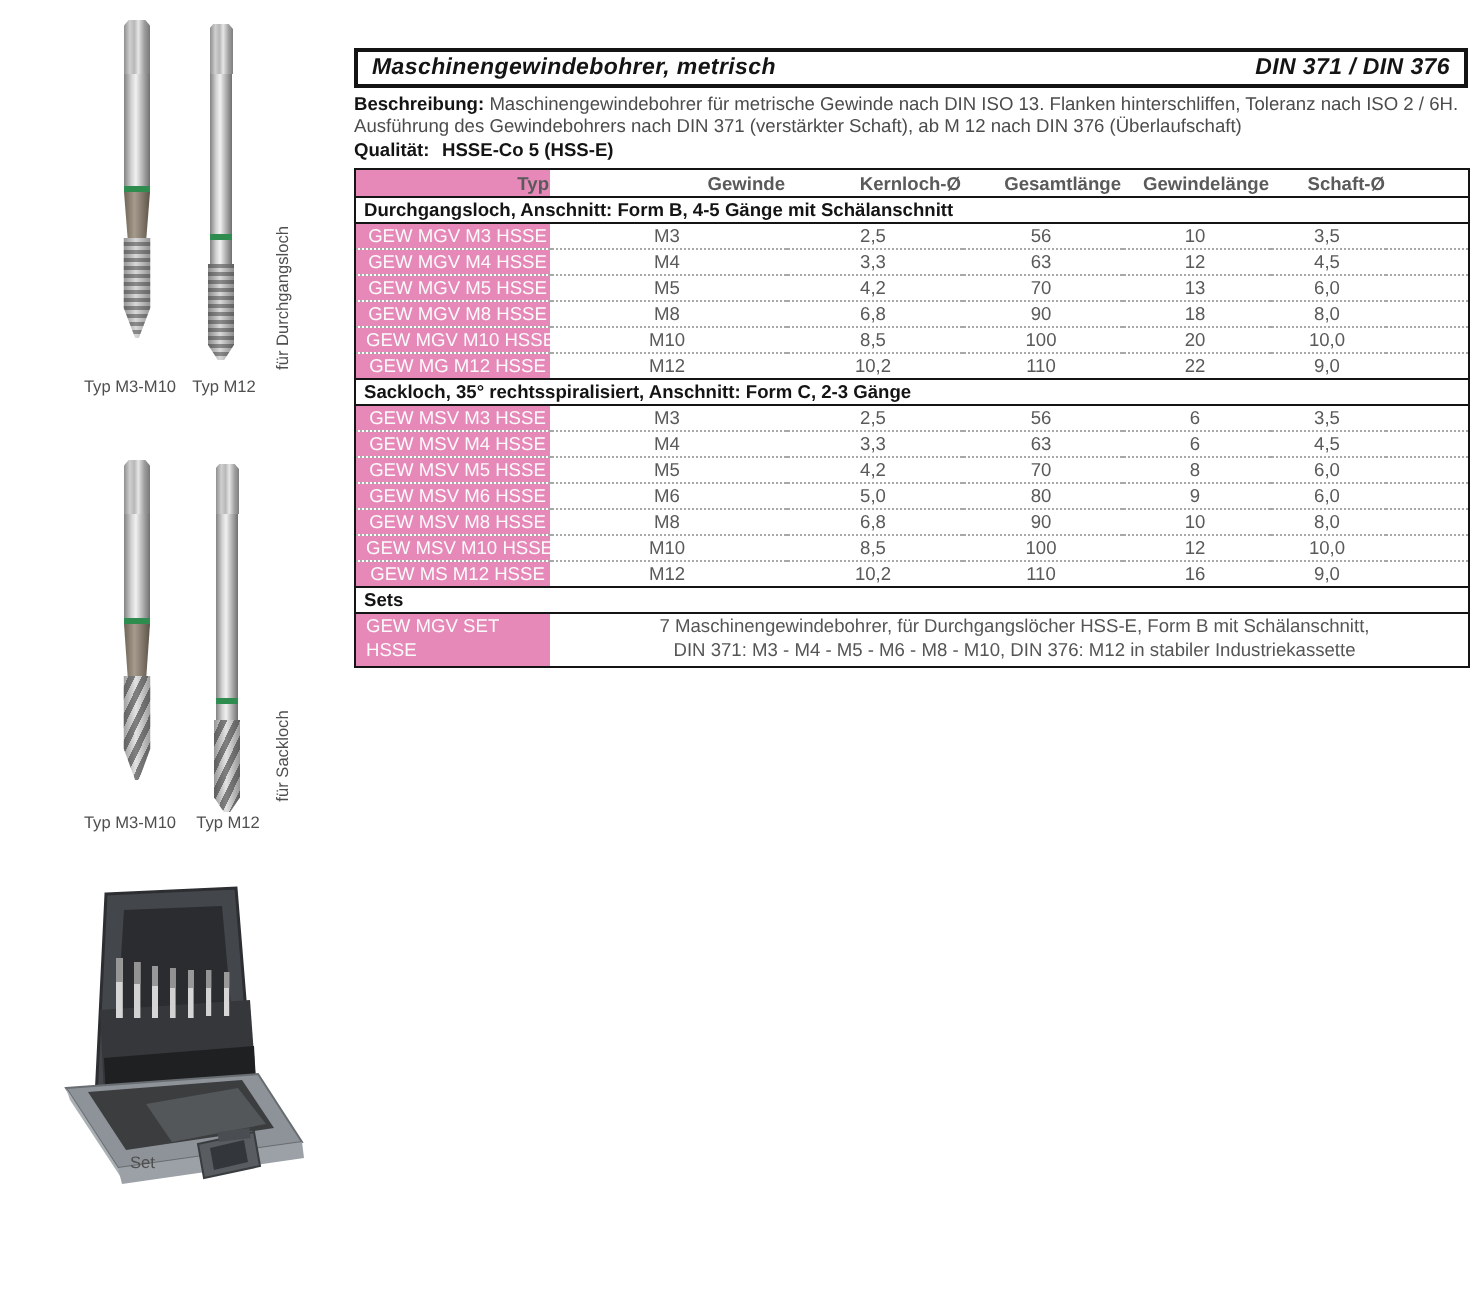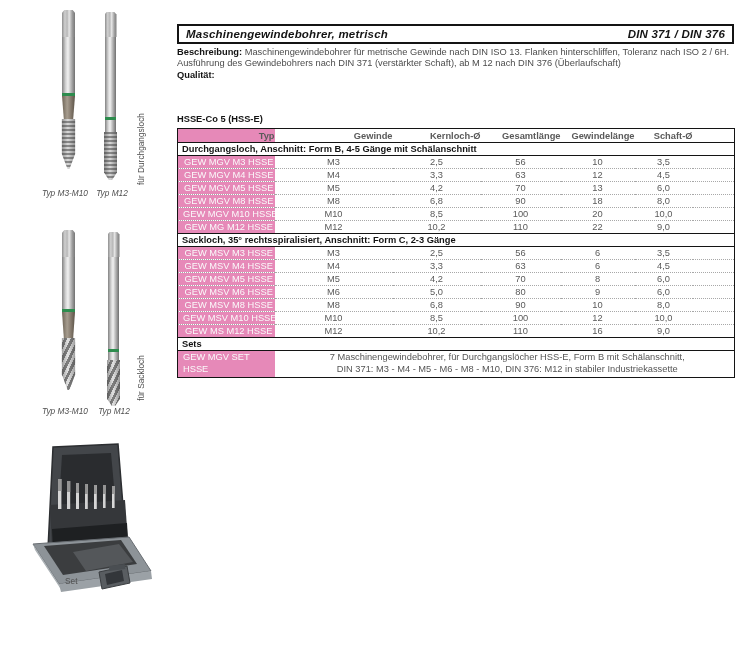--- a/index.html
+++ b/index.html
@@ -18,21 +18,21 @@
   
   .right-col{position:absolute;left:177px;top:2px;width:557px;margin-top:22px;}
   .title-bar{
     border:2px solid var(--ink);height:14px;display:flex;align-items:center;
     justify-content:space-between;padding:1px 7px;
     font-size:11.5px;font-weight:bold;font-style:italic;color:var(--ink);
     letter-spacing:.2px;
   }
   .desc{margin-top:3px;font-size:9.3px;line-height:11.4px;color:#4c4c4c;}
   .desc .lbl{font-weight:bold;color:var(--ink);}
-  .quality{display:flex;font-size:9.3px;line-height:11.4px;color:#4c4c4c;flex-direction:column;}
+  .quality{display:flex;font-size:9.3px;line-height:11.4px;color:#4c4c4c;}
   .quality .lbl{width:44px;flex:0 0 44px;font-weight:bold;color:var(--ink);}
   .quality .val{font-weight:bold;color:var(--ink);}
 
   
   table.spec{
     border-collapse:collapse;table-layout:fixed;width:557px;margin-top:3px;
     font-size:9.3px;color:var(--gray-text);border:1.5px solid var(--ink);
   }
   table.spec th{
     font-weight:bold;height:13px;text-align:right;color:#5a5a5a;
@@ -76,21 +76,21 @@
       repeating-linear-gradient(0deg,#d2d2d2 0 2px,#767676 2px 4px);
   }
   .thread.pointed{clip-path:polygon(6% 0,94% 0,94% 70%,56% 100%,44% 100%,6% 70%);}
   .thread.blunt{clip-path:polygon(0 0,100% 0,100% 84%,62% 100%,38% 100%,0 84%);}
   .thread.spiral{
     background:
       linear-gradient(90deg,rgba(80,80,80,.5),rgba(255,255,255,.12) 46%,rgba(80,80,80,.5)),
       repeating-linear-gradient(116deg,#dedede 0 3px,#6e6e6e 3px 6px);
   }
   .tap-label{
-    position:absolute;font-size:8.3px;color:#4f4f4f;text-align:center;white-space:nowrap;font-style:italic;
+    position:absolute;font-size:8.3px;color:#4f4f4f;text-align:center;white-space:nowrap;
   }
   .vcaption{
     position:absolute;font-size:8.3px;color:#4f4f4f;white-space:nowrap;
     transform:translate(-50%,-50%) rotate(-90deg);
   }
   .set-fig{position:absolute;left:15px;top:443px;width:140px;height:160px;}
   .set-label{position:absolute;left:50px;top:133px;font-size:8.3px;color:#4f4f4f;}
 </style>
 </head>
 <body>

